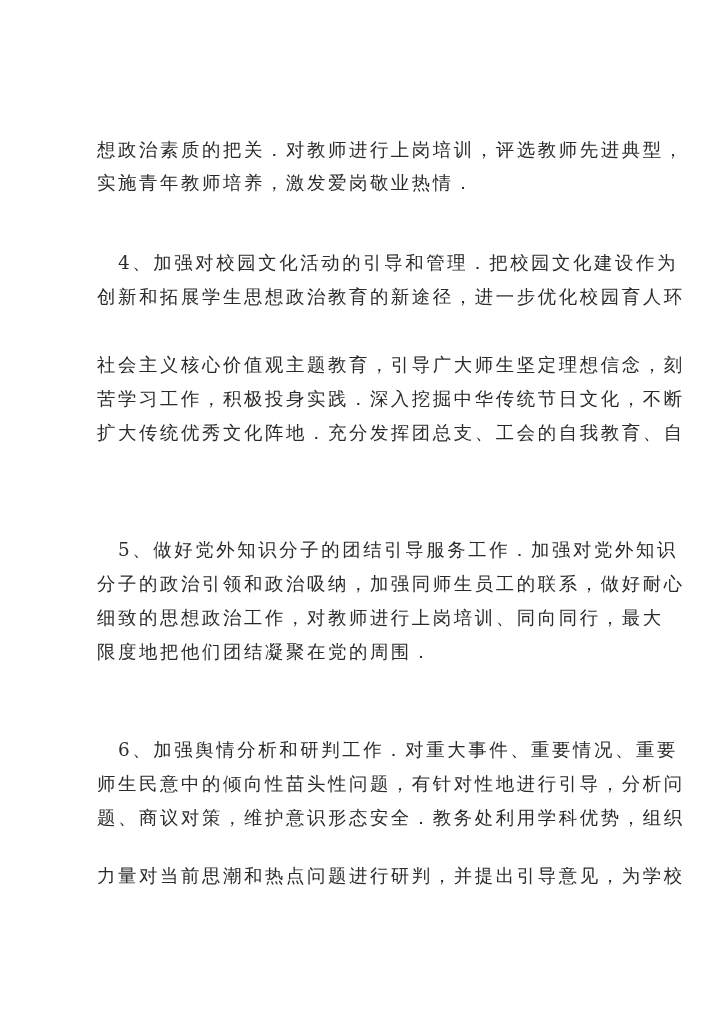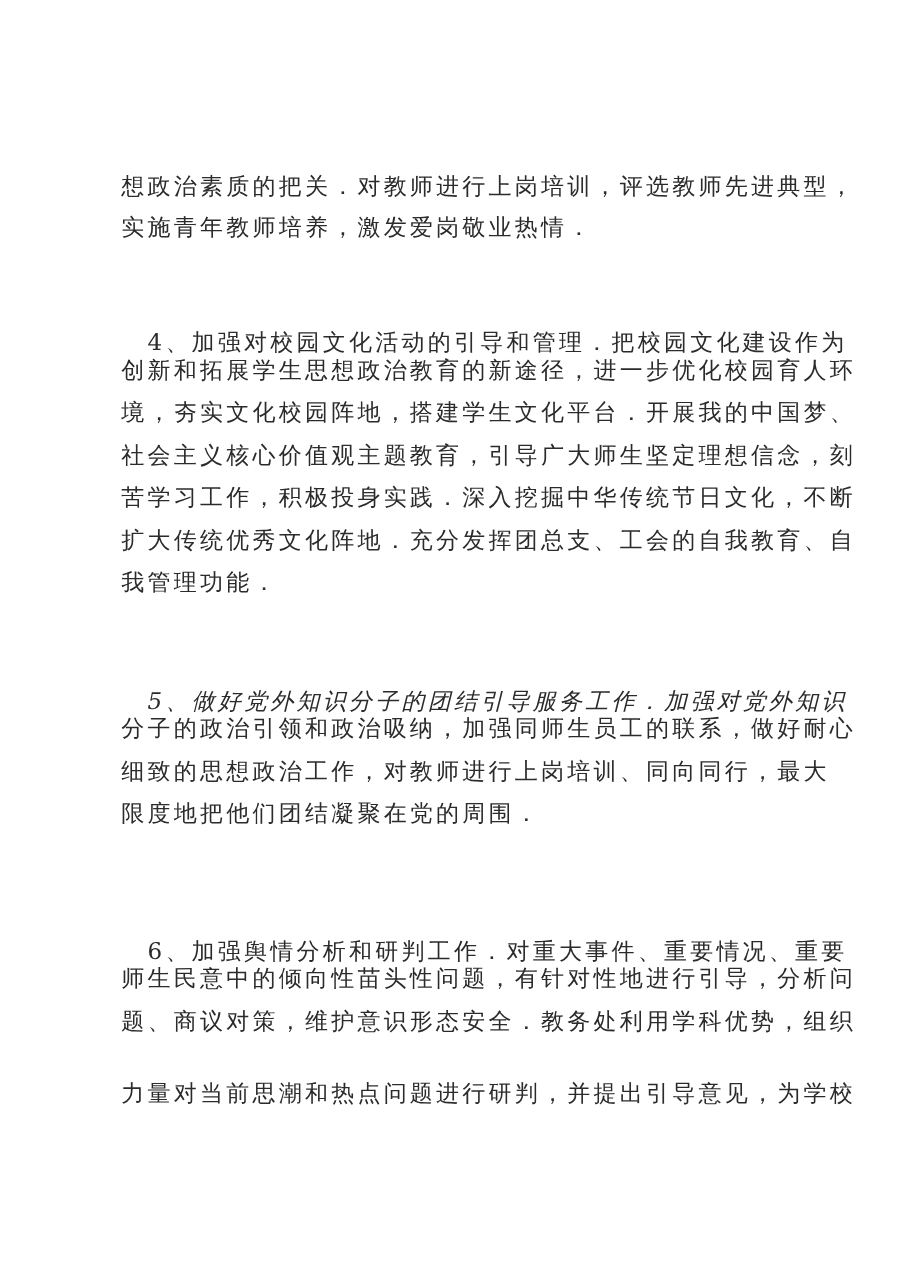--- a/index.html
+++ b/index.html
@@ -28,40 +28,37 @@
       left: 97px;
       width: 540px;
       font-size: 18.4px;
       line-height: 24px;
       letter-spacing: 2.6px;
       white-space: nowrap;
       color: #2b2b2b;
     }
     .indent {
       left: 118px;
-      margin-top: 12px;
     }
   </style>
 </head>
 <body>
 
 <div class="page">
 
   <div class="line" style="top:138px;">想政治素质的把关．对教师进行上岗培训，评选教师先进典型，</div>
   <div class="line" style="top:171px;">实施青年教师培养，激发爱岗敬业热情．</div>
 
   <div class="line indent" style="top:251px;">4、加强对校园文化活动的引导和管理．把校园文化建设作为</div>
   <div class="line" style="top:285px;">创新和拓展学生思想政治教育的新途径，进一步优化校园育人环</div>
-  <div class="line" style="top:319px;">境，夯实文化校园阵地，搭建学生文化平台．开展我的中国梦、</div>
   <div class="line" style="top:353px;">社会主义核心价值观主题教育，引导广大师生坚定理想信念，刻</div>
   <div class="line" style="top:387px;">苦学习工作，积极投身实践．深入挖掘中华传统节日文化，不断</div>
   <div class="line" style="top:421px;">扩大传统优秀文化阵地．充分发挥团总支、工会的自我教育、自</div>
-  <div class="line" style="top:455px;">我管理功能．</div>
 
-  <div class="line indent" style="top:538px;font-style:italic;">5、做好党外知识分子的团结引导服务工作．加强对党外知识</div>
+  <div class="line indent" style="top:538px;">5、做好党外知识分子的团结引导服务工作．加强对党外知识</div>
   <div class="line" style="top:572px;">分子的政治引领和政治吸纳，加强同师生员工的联系，做好耐心</div>
   <div class="line" style="top:606px;">细致的思想政治工作，对教师进行上岗培训、同向同行，最大</div>
   <div class="line" style="top:640px;">限度地把他们团结凝聚在党的周围．</div>
 
   <div class="line indent" style="top:738px;">6、加强舆情分析和研判工作．对重大事件、重要情况、重要</div>
   <div class="line" style="top:772px;text-align:right;">师生民意中的倾向性苗头性问题，有针对性地进行引导，分析问</div>
   <div class="line" style="top:806px;">题、商议对策，维护意识形态安全．教务处利用学科优势，组织</div>
   <div class="line" style="top:840px;margin-top:24px;">力量对当前思潮和热点问题进行研判，并提出引导意见，为学校</div>
 
 </div>

